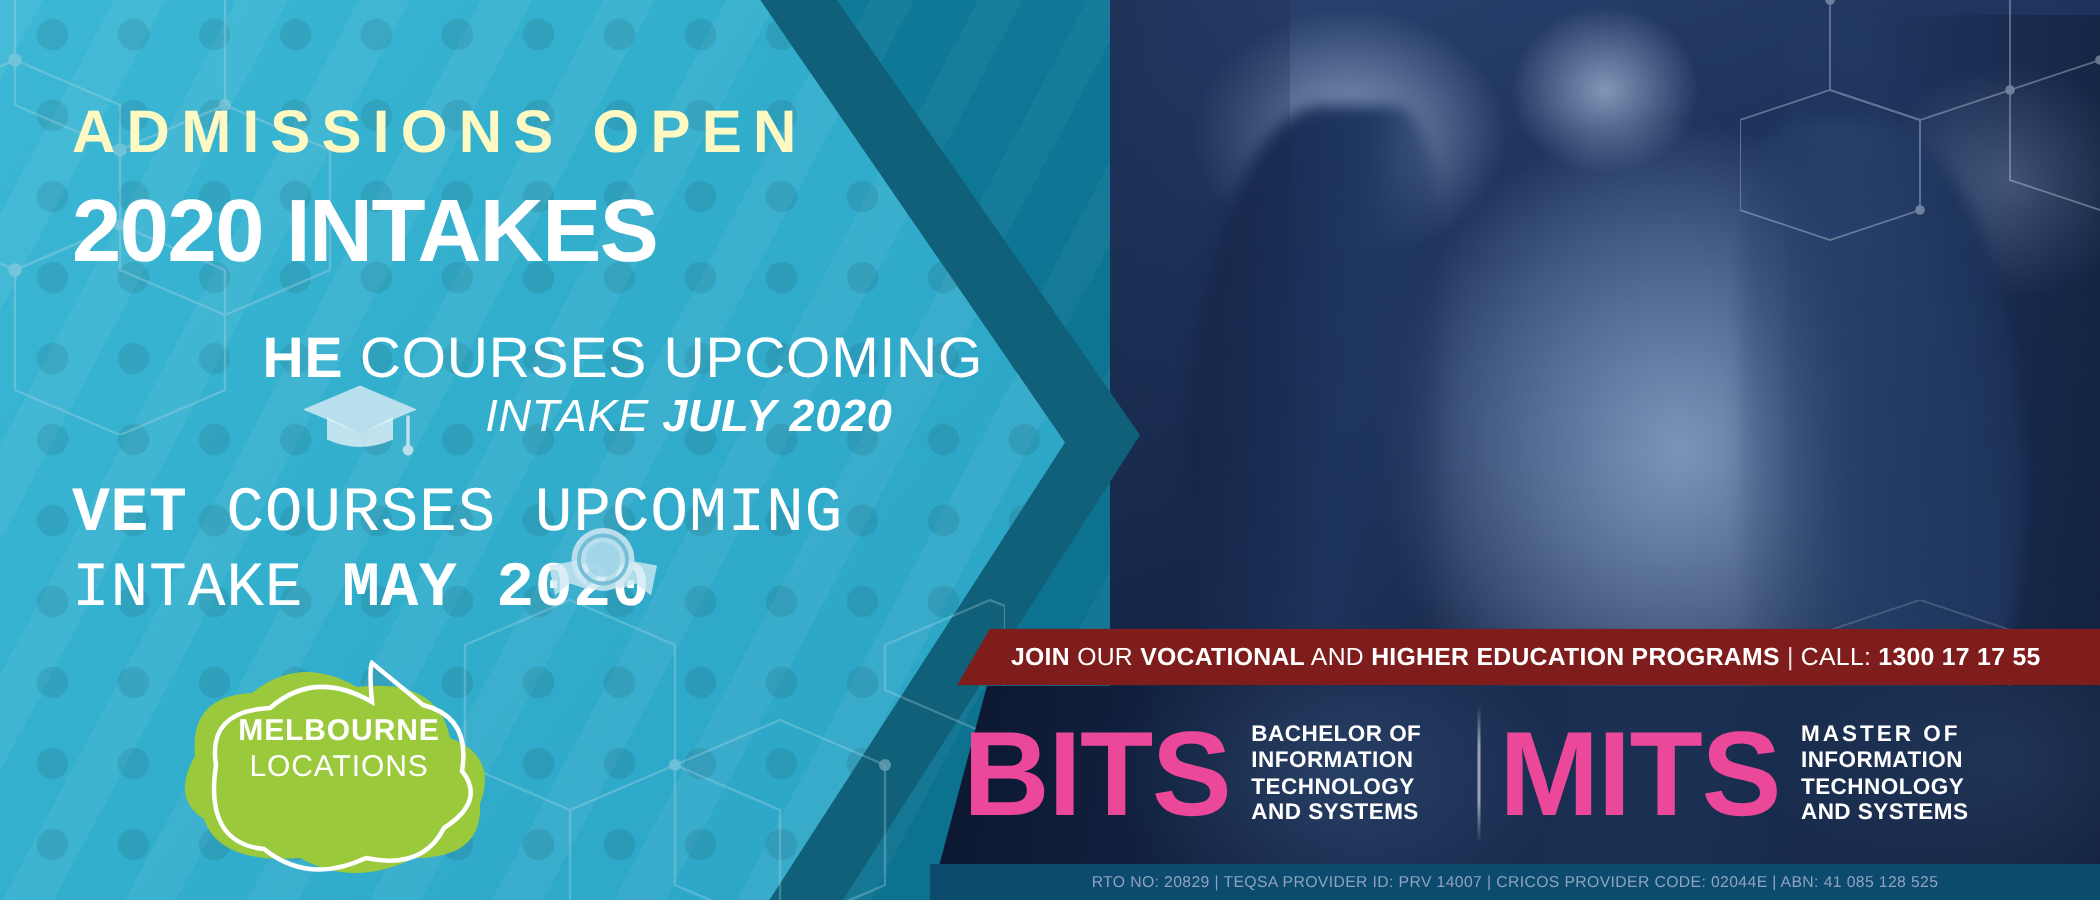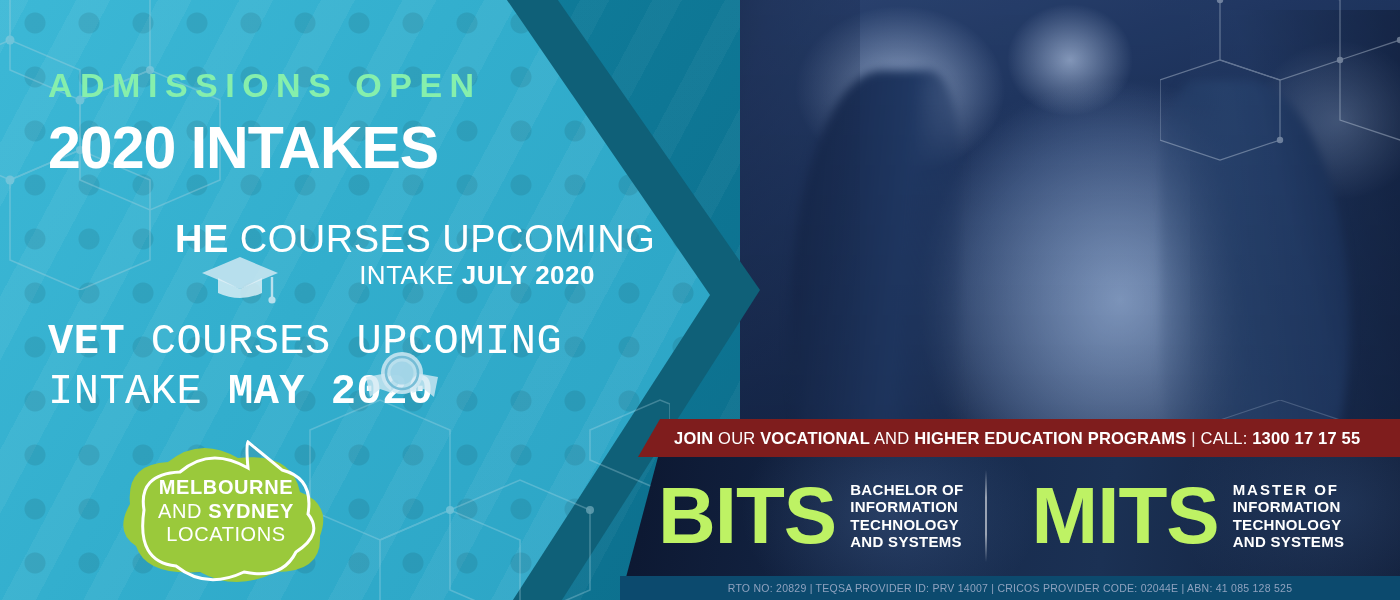--- a/index.html
+++ b/index.html
@@ -90,34 +90,34 @@
   
   .hexnet { position:absolute; pointer-events:none; }
   .hexnet.tl { left:-60px; top:-40px; width:320px; height:330px; opacity:.55; }
   .hexnet.bl { left:250px; top:390px; width:420px; height:260px; opacity:.5; }
   .hexnet.tr { left:1160px; top:-20px; width:300px; height:240px; opacity:.45; }
   .hexnet.br { left:1180px; top:400px; width:260px; height:220px; opacity:.35; }
 
   
   .headline-wrap { position:absolute; left:48px; top:68px; width:560px; }
   .admissions {
-    color:#86efac; font-size:34px; font-weight:bold; letter-spacing:7.5px;
+    color:#fef9c3; font-size:40px; font-weight:bold; letter-spacing:7.5px;
     line-height:1; white-space:nowrap;
   }
   .intakes {
     color:#ffffff; font-size:59px; font-weight:bold; letter-spacing:-1px;
     line-height:.95; margin-top:18px; white-space:nowrap;
   }
 
   .he-block {
     position:absolute; right:805px; top:218px; width:420px;
     text-align:right; color:#fff; white-space:nowrap;
   }
   .he-line1 { font-size:38px; letter-spacing:.5px; line-height:1.12; }
-  .he-line2 { font-size:26px; letter-spacing:.5px; line-height:1.12; }
+  .he-line2 { font-size:30px; letter-spacing:.5px; line-height:1.12;font-style:italic; }
   .he-line1 b, .he-line2 b { font-weight:bold; }
   .cap-icon { position:absolute; left:200px; top:253px; width:80px; height:52px; }
 
   .vet-block {
     position:absolute; left:48px; top:318px; width:470px;
     color:#fff; white-space:nowrap;
   }
   .vet-line { font-size:42px; letter-spacing:.5px; line-height:1.18;font-family:Liberation Mono, monospace; }
   .vet-line b { font-weight:bold; }
   .seal-icon { position:absolute; left:358px; top:349px; width:88px; height:56px; }
@@ -162,21 +162,21 @@
     background:radial-gradient(ellipse at 50% 40%, rgba(70,105,155,.26), rgba(70,105,155,0) 72%);
   }
   .logos-row {
     position:absolute; left:0; top:6px; width:780px; height:105px;
     display:flex; align-items:center;
   }
   .logo-unit { display:flex; align-items:center; }
   .logo-unit.bits { margin-left:22px; }
   .logo-unit.mits { margin-left:52px; }
   .logo-mark {
-    color:#bef264; font-size:80px; font-weight:bold; letter-spacing:-1px; line-height:1;margin-left:16px;
+    color:#ec4899; font-size:80px; font-weight:bold; letter-spacing:-1px; line-height:1;
   }
   .logo-desc {
     color:#fff; font-size:15px; font-weight:bold; line-height:1.15;
     margin-left:14px; letter-spacing:.3px; text-transform:uppercase;
   }
   .logo-desc .sp { letter-spacing:2px; }
   .logo-divider {
     position:absolute; left:985px; top:470px; width:2px; height:92px;
     background:linear-gradient(180deg, rgba(255,255,255,0), rgba(255,255,255,.55) 30%, rgba(255,255,255,.55) 70%, rgba(255,255,255,0));
   }
@@ -301,21 +301,20 @@
     <circle cx="44" cy="24" r="11.5" fill="#9fd4e6" opacity=".85"></circle>
   </svg>
 
   <div class="loc-badge">
     <svg viewBox="0 0 260 150" style="position:absolute;inset:0;width:260px;height:150px;">
       <path d="M34 64 Q30 24 72 22 Q104 -4 142 18 Q196 12 204 52 Q236 64 224 96 Q226 132 180 132 Q140 152 104 132 Q50 136 40 106 Q18 92 34 64 Z" fill="#9ac93b"></path>
       <path d="M48 70 Q42 34 84 32 Q114 6 152 28 Q150 6 152 2 L186 30 Q218 38 212 74 Q228 94 200 112 Q186 140 148 132 Q110 150 80 126 Q40 122 48 70 Z" fill="none" stroke="#ffffff" stroke-width="3"></path>
     </svg>
     <div class="loc-text">
       <div class="l1">MELBOURNE</div>
-      <div class="l2"><span>AND </span><b>SYDNEY</b></div>
       <div class="l3">LOCATIONS</div>
     </div>
   </div>
 
   <div class="cta-bar">
     <div class="cta-text"><b>JOIN</b><span> OUR </span><b>VOCATIONAL</b><span> AND </span><b>HIGHER EDUCATION PROGRAMS</b><span class="cta-sep"> | </span><span>CALL: </span><b>1300 17 17 55</b></div>
   </div>
 
   <div class="navy-panel">
     <div class="sheen"></div>

